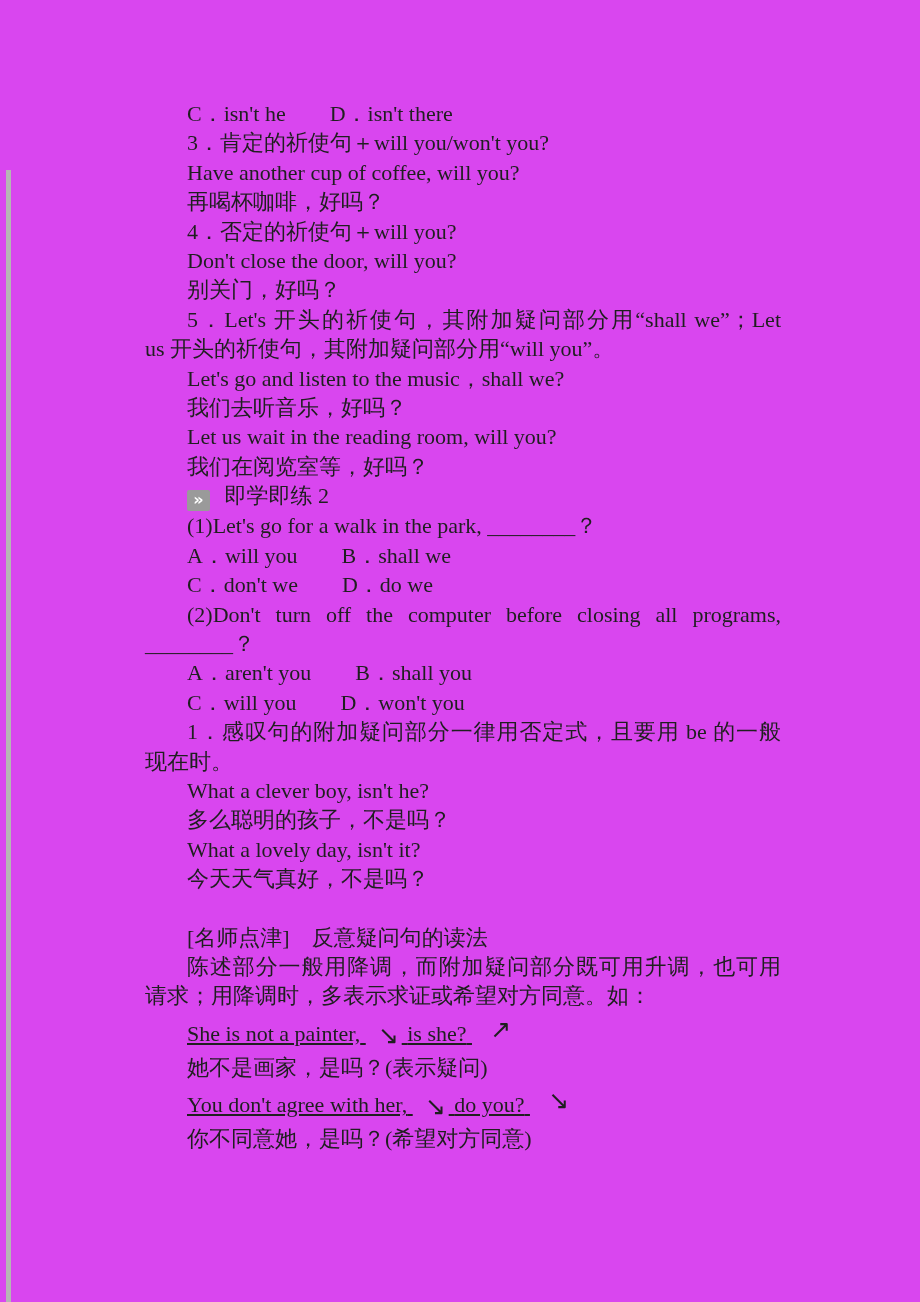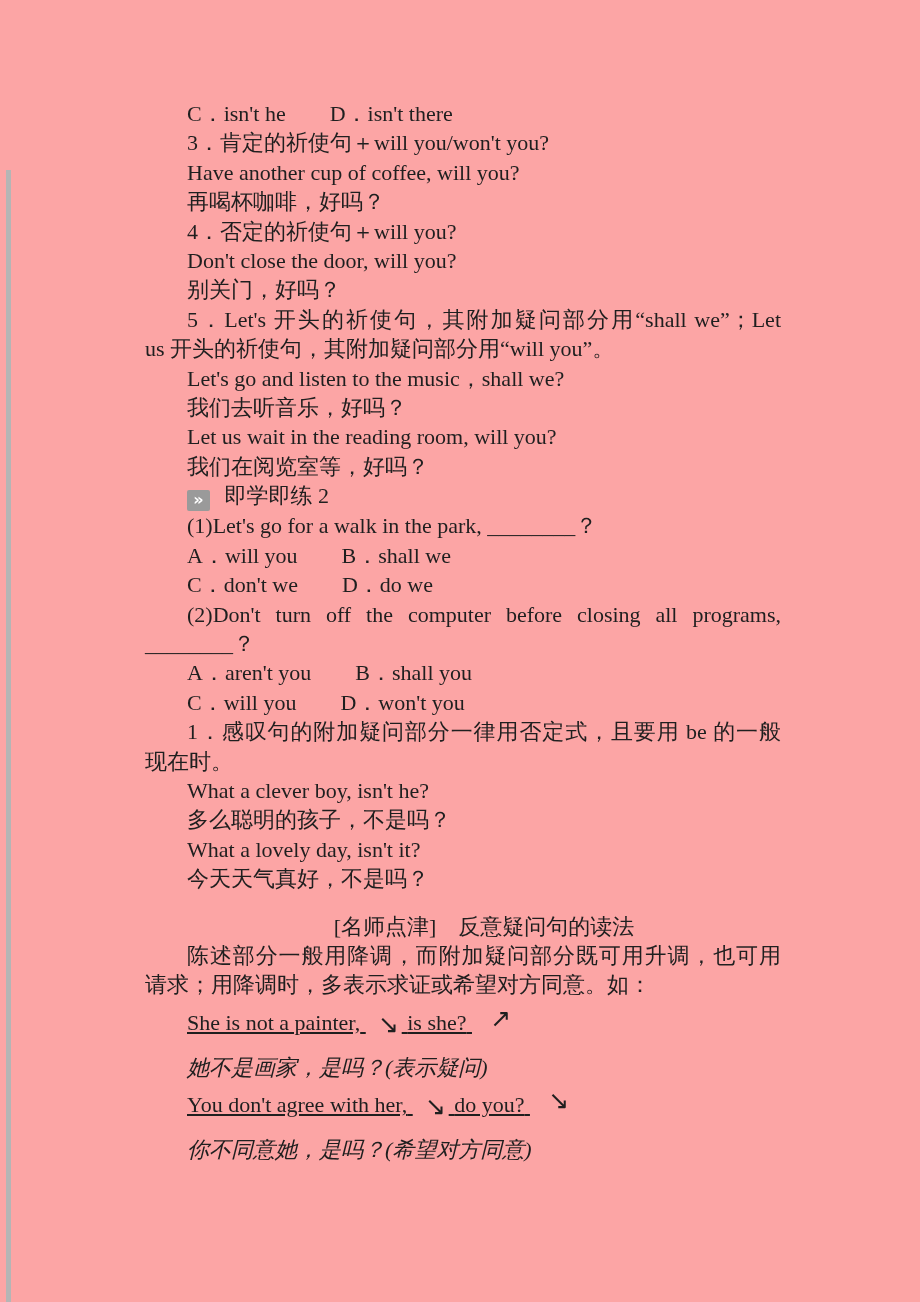--- a/index.html
+++ b/index.html
@@ -1,20 +1,20 @@
 <!DOCTYPE html>
 <html><head>
 <meta charset="utf-8">
 <style>
   * { margin:0; padding:0; box-sizing:border-box; }
   html, body { background:#ffffff; }
   .page {
     position:relative;
     width:920px; height:1302px;
-    background:#fca5a5;
+    background:#d946ef;
     color:#1f1f1f;
     font-family:"Liberation Serif","DejaVu Serif",serif;
     overflow:hidden;
   }
   .scrollbar {
     position:absolute;
     left:6px; top:170px;
     width:5px; height:1132px;
     background:#b5b5b5;
   }
@@ -22,23 +22,23 @@
     position:absolute;
     left:145px; top:99px;
     width:636px;
     font-size:22px;
     line-height:29.4px;
   }
   .ln { min-height:29.4px; }
   .ind { padding-left:42px; }
   .b { font-weight:normal; }
   .justify { text-align:justify; text-align-last:justify; }
-  .mt14 { margin-top:18px;text-align:center; }
+  .mt14 { margin-top:29px; }
   .mt6 { margin-top:6px;text-decoration:underline; }
-  .mt4 { margin-top:13px;font-style:italic; }
+  .mt4 { margin-top:2px; }
   .ex { line-height:34px; min-height:34px; }
   .arrow {
     display:inline-block;
     font-family:"DejaVu Sans",sans-serif;
     font-size:25px;
     line-height:1;
   }
   .arrow.lead { margin:0 3px 0 12px; vertical-align:-3px; }
   .arrow.tail { margin-left:18px; vertical-align:3px; }
   .practice-icon {

